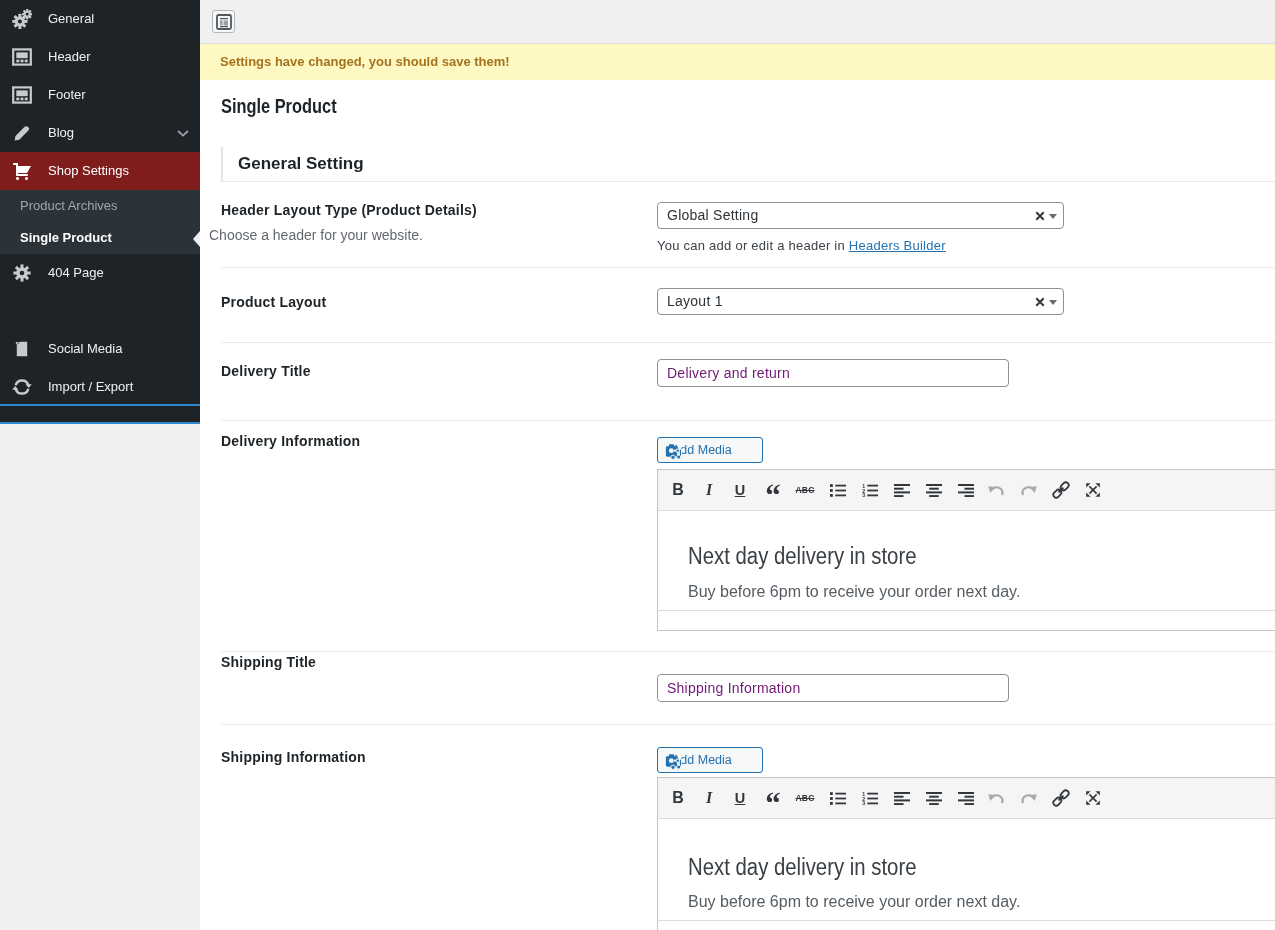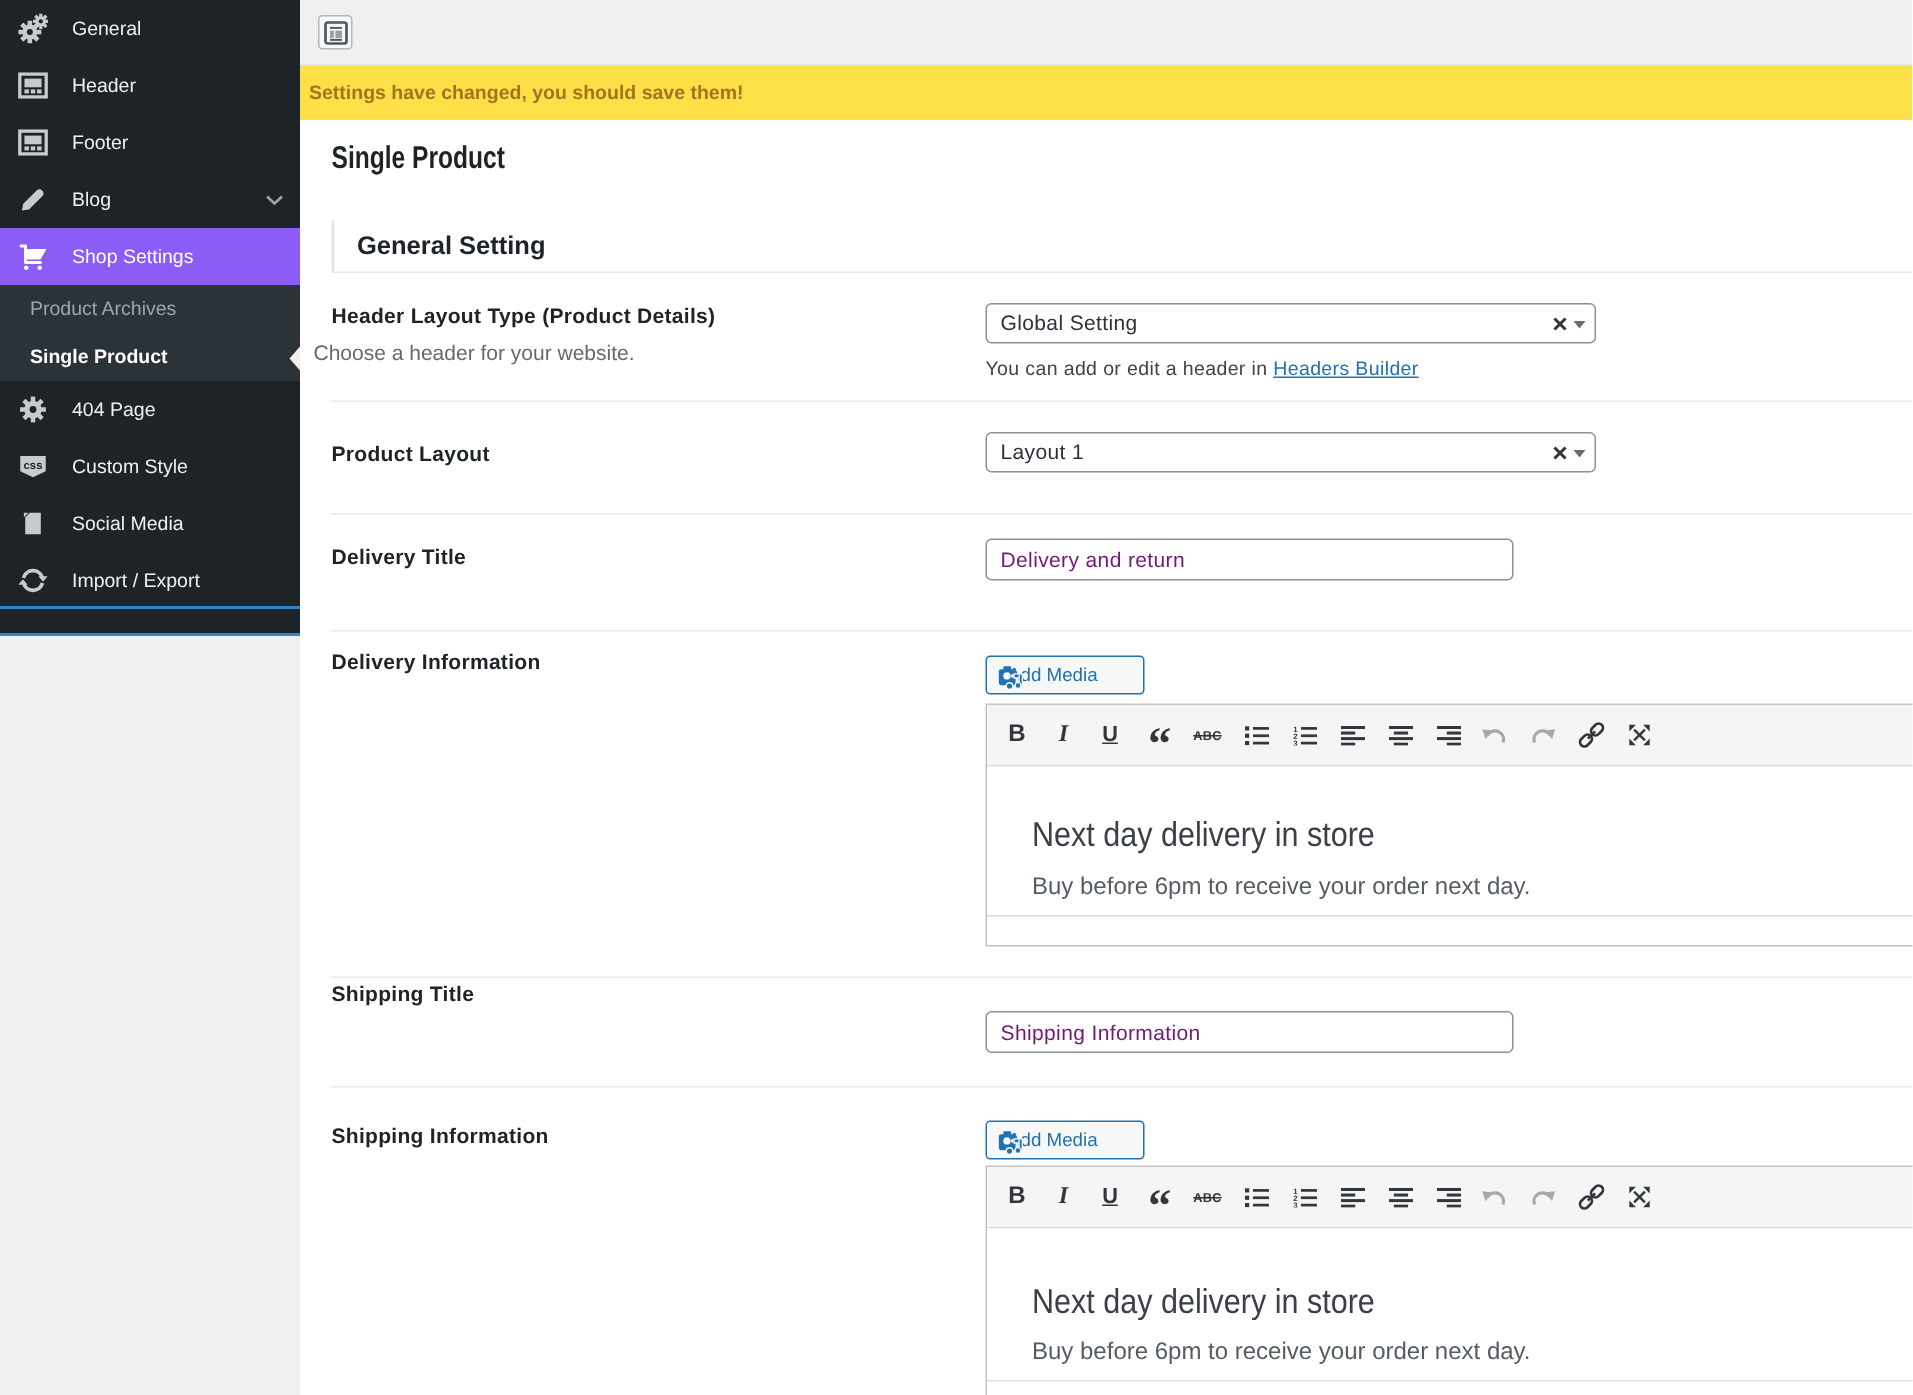--- a/index.html
+++ b/index.html
@@ -32,21 +32,21 @@
 <div class="abs" style="left:212px;top:10px;width:23px;height:23px;background:#f6f7f7;border:1px solid #b4b7ba;border-radius:3px">
 <svg width="16" height="16" viewBox="0 0 16 16" style="position:absolute;left:2.5px;top:2.5px">
 <rect x="1" y="1" width="14" height="14" rx="1.5" fill="none" stroke="#50575e" stroke-width="1.8"></rect>
 <line x1="4" y1="4.6" x2="12" y2="4.6" stroke="#50575e" stroke-width="1.3"></line>
 <rect x="4" y="6.4" width="2.6" height="5" fill="#9aa0a5"></rect>
 <rect x="7.6" y="6.4" width="4.4" height="5" fill="#9aa0a5"></rect>
 <line x1="4" y1="12.6" x2="12" y2="12.6" stroke="#50575e" stroke-width="1.3"></line>
 </svg>
 </div>
 
-<div class="abs" style="left:200px;top:44px;width:1075px;height:36px;background:#fde047;color:#a4731f;font-size:13px;font-weight:700;line-height:36px;padding-left:6px">Settings have changed, you should save them!</div>
+<div class="abs" style="left:200px;top:44px;width:1075px;height:36px;background:#fef9c3;color:#a4731f;font-size:13px;font-weight:700;line-height:36px;padding-left:20px">Settings have changed, you should save them!</div>
 
 <div class="abs" style="left:221px;top:94px;font-size:21px;font-weight:700;color:#1d2327;line-height:23px;transform:scaleX(0.78);transform-origin:left center">Single Product</div>
 <div class="abs" style="left:221px;top:147px;width:1054px;height:35px;border-left:2px solid #e4e5e7;border-bottom:1px solid #e8eaeb">
 <div style="margin-left:15px;font-size:17px;font-weight:700;color:#1d2327;line-height:34px">General Setting</div>
 </div>
 
 <div class="sep" style="top:267px"></div>
 <div class="sep" style="top:342px"></div>
 <div class="sep" style="top:420px"></div>
 <div class="sep" style="top:651px"></div>
@@ -367,47 +367,41 @@
 <span class="lab">Footer</span></div>
 <div class="mi" style="top:114px">
 <svg width="20" height="20" viewBox="0 0 20 20" fill="#c8cbce">
 <path d="M2.6 17.4 L3.5 12.9 L12.6 3.8 C13.5 2.9 15 2.9 15.9 3.8 L16.4 4.3 C17.3 5.2 17.3 6.7 16.4 7.6 L7.3 16.7 Z"></path>
 </svg>
 <span class="lab">Blog</span>
 <svg width="12" height="7" viewBox="0 0 12 7" style="left:177px;top:16px">
         <path d="M1 1 L6 5.6 L11 1" fill="none" stroke="#9ea4aa" stroke-width="1.8"></path>
       </svg>
 </div>
-<div class="mi" style="top:152px;background:#8b5cf6;color:#fff">
+<div class="mi" style="top:152px;background:#7f1d1d;color:#fff">
 <svg width="20" height="20" viewBox="0 0 20 20" fill="#fff">
 <path d="M6 13h9c.55 0 1 .45 1 1s-.45 1-1 1H5c-.55 0-1-.45-1-1V4H2c-.55 0-1-.45-1-1s.45-1 1-1h3c.55 0 1 .45 1 1v2h13l-4 7H6v1zM5.5 16c.83 0 1.5.67 1.5 1.5S6.33 19 5.5 19 4 18.33 4 17.5 4.67 16 5.5 16zm9 0c.83 0 1.5.67 1.5 1.5s-.67 1.5-1.5 1.5-1.5-.67-1.5-1.5.67-1.5 1.5-1.5z"></path>
 </svg>
 <span class="lab">Shop Settings</span></div>
 <div class="mi" style="top:254px">
 <svg width="20" height="20" viewBox="0 0 20 20" fill="#c8cbce">
 <g transform="translate(10,10)">
           <rect x="-1.5" y="-8.6" width="3" height="3.6" transform="rotate(0)"></rect>
           <rect x="-1.5" y="-8.6" width="3" height="3.6" transform="rotate(45)"></rect>
           <rect x="-1.5" y="-8.6" width="3" height="3.6" transform="rotate(90)"></rect>
           <rect x="-1.5" y="-8.6" width="3" height="3.6" transform="rotate(135)"></rect>
           <rect x="-1.5" y="-8.6" width="3" height="3.6" transform="rotate(180)"></rect>
           <rect x="-1.5" y="-8.6" width="3" height="3.6" transform="rotate(225)"></rect>
           <rect x="-1.5" y="-8.6" width="3" height="3.6" transform="rotate(270)"></rect>
           <rect x="-1.5" y="-8.6" width="3" height="3.6" transform="rotate(315)"></rect>
           <circle r="5.8"></circle>
           <circle r="2.3" fill="#1d2327"></circle>
         </g>
 </svg>
 <span class="lab">404 Page</span></div>
-<div class="mi" style="top:292px">
-<svg width="20" height="20" viewBox="0 0 20 20">
-<path d="M1.5 3 H18.5 V13.2 L10 17.2 L1.5 13.2 Z" fill="#c8cbce"></path>
-<text x="10" y="11.7" font-size="7.6" font-weight="700" text-anchor="middle" fill="#1d2327" font-family="Liberation Sans">css</text>
-</svg>
-<span class="lab">Custom Style</span></div>
 <div class="mi" style="top:330px">
 <svg width="20" height="20" viewBox="0 0 20 20" fill="#c8cbce">
 <path d="M7.9 2.8 H15.2 V17.2 H4.8 V5.9 Z"></path>
 <path d="M3.9 2.9 L6.9 2.9 L3.9 5.9 Z"></path>
 </svg>
 <span class="lab">Social Media</span></div>
 <div class="mi" style="top:368px">
 <svg width="20" height="20" viewBox="0 0 20 20">
 <g fill="none" stroke="#c8cbce" stroke-width="2.5">
 <path d="M3.7 8.3 A6.5 6.5 0 0 1 16.3 8.3"></path>

